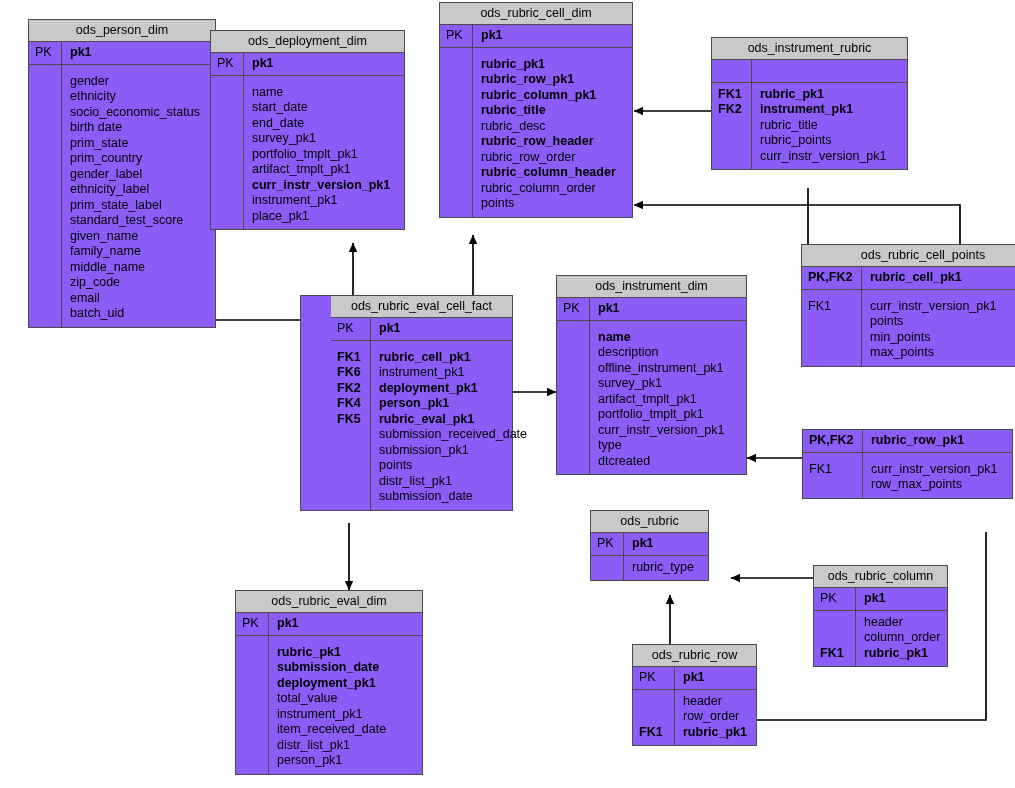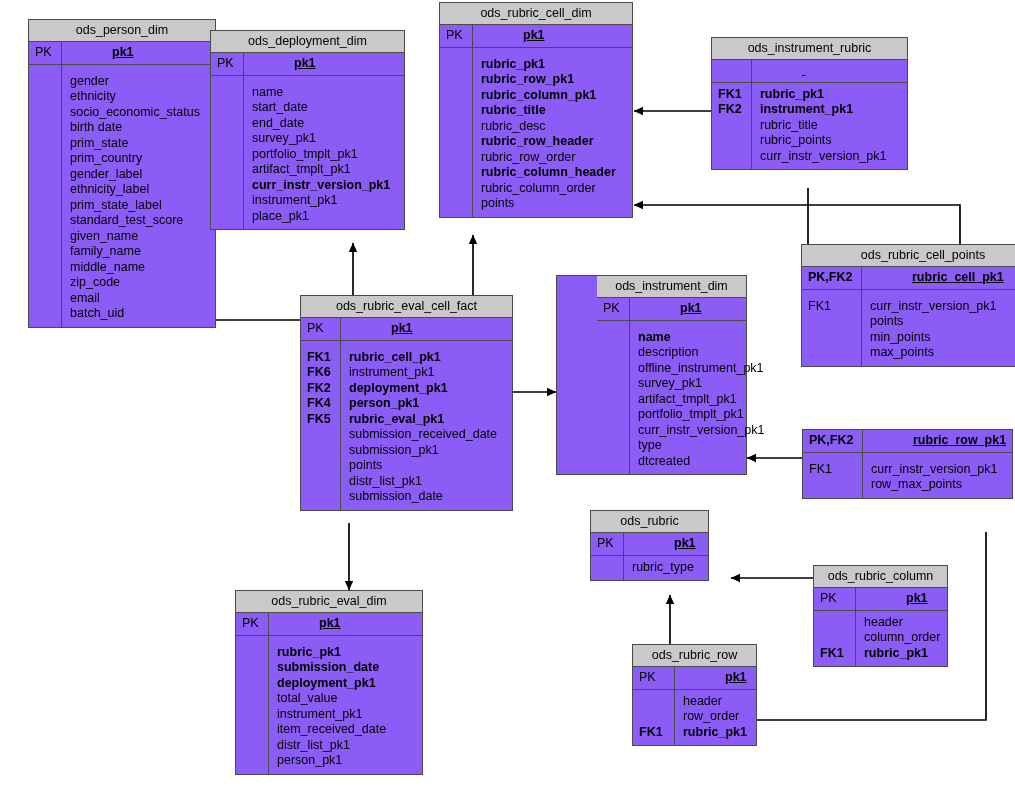--- a/index.html
+++ b/index.html
@@ -28,40 +28,40 @@
     line-height:21px;
     height:21px;
     color:#000;
     white-space:nowrap;
     overflow:hidden;
   }
   .sect{
     display:flex;
     align-items:stretch;
   }
-  .sect.pk{border-bottom:1px solid #4a4a4a;gap:42px;}
+  .sect.pk{border-bottom:1px solid #4a4a4a;}
   .keycol{
     flex:0 0 auto;
     border-right:1px solid #4a4a4a;
     padding:4px 5px 4px 6px;
     box-sizing:border-box;
     line-height:15.5px;
     white-space:nowrap;
   }
   .fldcol{
     flex:1 1 auto;
     padding:4px 6px 5px 8px;
     box-sizing:border-box;
     line-height:15.5px;
     white-space:nowrap;
   }
   .sect.pk .keycol,.sect.pk .fldcol{padding-top:3px;padding-bottom:3px;}
   .fld{display:block;white-space:nowrap;}
   .b{font-weight:bold;}
-  .u{text-decoration:underline;}
+  .u{}
   .keyline{display:block;font-weight:bold;white-space:nowrap;}
   .keyline.plain{font-weight:normal;}
   .spacer{display:block;height:15.5px;}
   .pad-top{padding-top:9px;}
 </style>
 </head>
 <body>
 
 <div id="canvas">
 
@@ -216,21 +216,21 @@
         </div>
       <div class="fldcol pad-top">
           <span class="fld">curr_instr_version_pk1</span>
           <span class="fld">points</span>
           <span class="fld">min_points</span>
           <span class="fld">max_points</span>
         </div>
     </div>
   </div>
 
-  <div class="entity" style="left:300px;top:295px;width:213px;">
+  <div class="entity" style="left:300px;top:295px;width:213px;padding-left:30px;">
     <div class="ent-title">ods_rubric_eval_cell_fact</div>
     <div class="sect pk">
       <div class="keycol" style="width:40px">PK</div>
       <div class="fldcol">
           <span class="keyline u">pk1</span>
         </div>
     </div>
     <div class="sect">
       <div class="keycol pad-top" style="width:40px">
           <span class="keyline">FK1</span>
@@ -247,21 +247,21 @@
           <span class="fld b">rubric_eval_pk1</span>
           <span class="fld">submission_received_date</span>
           <span class="fld">submission_pk1</span>
           <span class="fld">points</span>
           <span class="fld">distr_list_pk1</span>
           <span class="fld">submission_date</span>
         </div>
     </div>
   </div>
 
-  <div class="entity" style="left:556px;top:275px;width:191px;padding-left:40px;">
+  <div class="entity" style="left:556px;top:275px;width:191px;">
     <div class="ent-title">ods_instrument_dim</div>
     <div class="sect pk">
       <div class="keycol" style="width:33px">PK</div>
       <div class="fldcol">
           <span class="keyline u">pk1</span>
         </div>
     </div>
     <div class="sect">
       <div class="keycol" style="width:33px">&nbsp;</div>
       <div class="fldcol pad-top">

